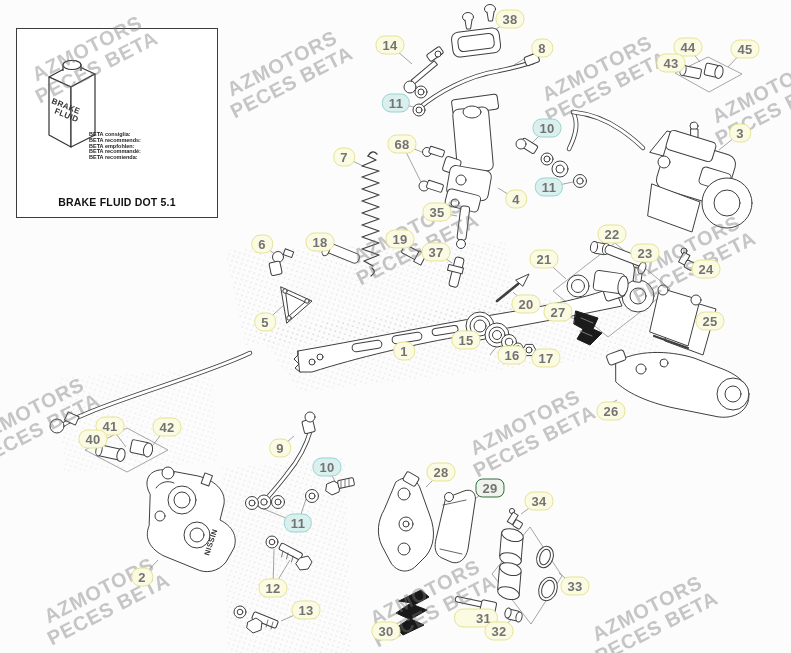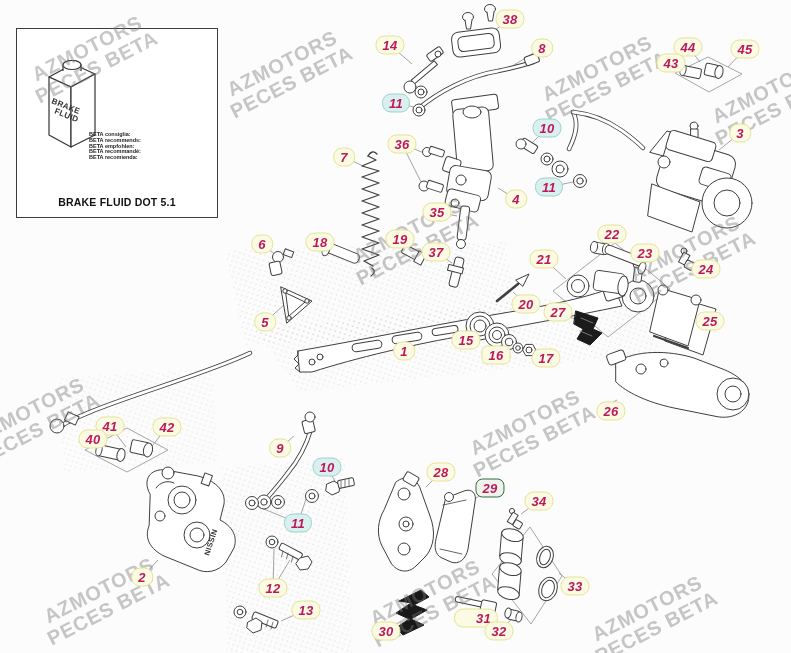--- a/index.html
+++ b/index.html
@@ -19,21 +19,21 @@
                font-weight:700;color:#111;letter-spacing:.2px;}
   .dot4{top:146px;} .dot51{top:167px;}
   
   #watermark-layer{position:absolute;left:0;top:0;width:100%;height:100%;z-index:30;pointer-events:none;}
   .watermark{position:absolute;transform:translate(-50%,-50%) rotate(-27deg);
              font-size:20px;font-weight:700;letter-spacing:.8px;line-height:21px;
              color:rgba(122,122,122,.42);white-space:nowrap;text-align:center;}
   
   #callout-layer{position:absolute;left:0;top:0;width:100%;height:100%;z-index:40;}
   .callout{position:absolute;transform:translate(-50%,-50%);font-size:13px;font-weight:700;
-           color:#be185d;padding:1px 6px;line-height:15px;letter-spacing:.3px;border-radius:9px;font-style:italic;}
+           color:#737373;padding:1px 6px;line-height:15px;letter-spacing:.3px;border-radius:9px;}
   .callout.yellow{background:var(--callout-yellow-bg,#fbfae2);border:1.6px solid var(--callout-yellow-border,#e6e390);}
   .callout.cyan{background:var(--callout-cyan-bg,#d9f0ee);border:1.6px solid var(--callout-cyan-border,#98d3d2);}
   .callout.green{background:var(--callout-green-bg,#eef3ec);border:1.8px solid var(--callout-green-border,#2e6d39);border-radius:7px;}
   
   .tube-o{stroke:#3f3f3f;stroke-width:4.5;fill:none;}
   .tube-i{stroke:#fff;stroke-width:2.8;fill:none;}
   .dia{stroke:#8f8f8f;stroke-width:.8;fill:none;}
   #leader-lines line{stroke:#9a9a9a;stroke-width:.9;}
   .brand-text{font:bold 7.5px "Liberation Sans",sans-serif;fill:#333;letter-spacing:.4px;}
 </style>
@@ -493,40 +493,40 @@
   <div id="callout-layer">
       <div class="callout yellow" style="left: 510px; top: 19px;">38</div>
       <div class="callout yellow" style="left: 390px; top: 45px;">14</div>
       <div class="callout yellow" style="left: 542px; top: 48px;">8</div>
       <div class="callout yellow" style="left: 688px; top: 47px;">44</div>
       <div class="callout yellow" style="left: 745px; top: 49px;">45</div>
       <div class="callout yellow" style="left: 671px; top: 63px;">43</div>
       <div class="callout cyan" style="left: 396px; top: 103px;">11</div>
       <div class="callout cyan" style="left: 547px; top: 128px;">10</div>
       <div class="callout yellow" style="left: 740px; top: 133px;">3</div>
-      <div class="callout yellow" style="left: 402px; top: 144px;">36</div>
+      <div class="callout yellow" style="left: 402px; top: 144px;">68</div>
       <div class="callout yellow" style="left: 344px; top: 157px;">7</div>
       <div class="callout cyan" style="left: 549px; top: 187px;">11</div>
       <div class="callout yellow" style="left: 516px; top: 199px;">4</div>
       <div class="callout yellow" style="left: 437px; top: 212px;">35</div>
       <div class="callout yellow" style="left: 612px; top: 234px;">22</div>
       <div class="callout yellow" style="left: 262px; top: 244px;">6</div>
       <div class="callout yellow" style="left: 320px; top: 242px;">18</div>
       <div class="callout yellow" style="left: 400px; top: 239px;">19</div>
       <div class="callout yellow" style="left: 436px; top: 252px;">37</div>
       <div class="callout yellow" style="left: 544px; top: 259px;">21</div>
       <div class="callout yellow" style="left: 645px; top: 253px;">23</div>
       <div class="callout yellow" style="left: 706px; top: 269px;">24</div>
       <div class="callout yellow" style="left: 265px; top: 322px;">5</div>
       <div class="callout yellow" style="left: 526px; top: 304px;">20</div>
       <div class="callout yellow" style="left: 558px; top: 312px;">27</div>
       <div class="callout yellow" style="left: 710px; top: 321px; border-radius: 9px;">25</div>
       <div class="callout yellow" style="left: 466px; top: 340px;">15</div>
       <div class="callout yellow" style="left: 404px; top: 351px;">1</div>
-      <div class="callout yellow" style="left: 496px; top: 355px; border-radius: 6px;">16</div>
+      <div class="callout yellow" style="left: 512px; top: 355px;">16</div>
       <div class="callout yellow" style="left: 546px; top: 358px;">17</div>
       <div class="callout yellow" style="left: 567px; top: 411px; margin-left: 44px;">26</div>
       <div class="callout yellow" style="left: 110px; top: 426px;">41</div>
       <div class="callout yellow" style="left: 167px; top: 427px;">42</div>
       <div class="callout yellow" style="left: 93px; top: 439px;">40</div>
       <div class="callout yellow" style="left: 280px; top: 448px;">9</div>
       <div class="callout cyan" style="left: 327px; top: 467px;">10</div>
       <div class="callout yellow" style="left: 441px; top: 472px;">28</div>
       <div class="callout green" style="left: 490px; top: 488px;">29</div>
       <div class="callout yellow" style="left: 539px; top: 501px;">34</div>

